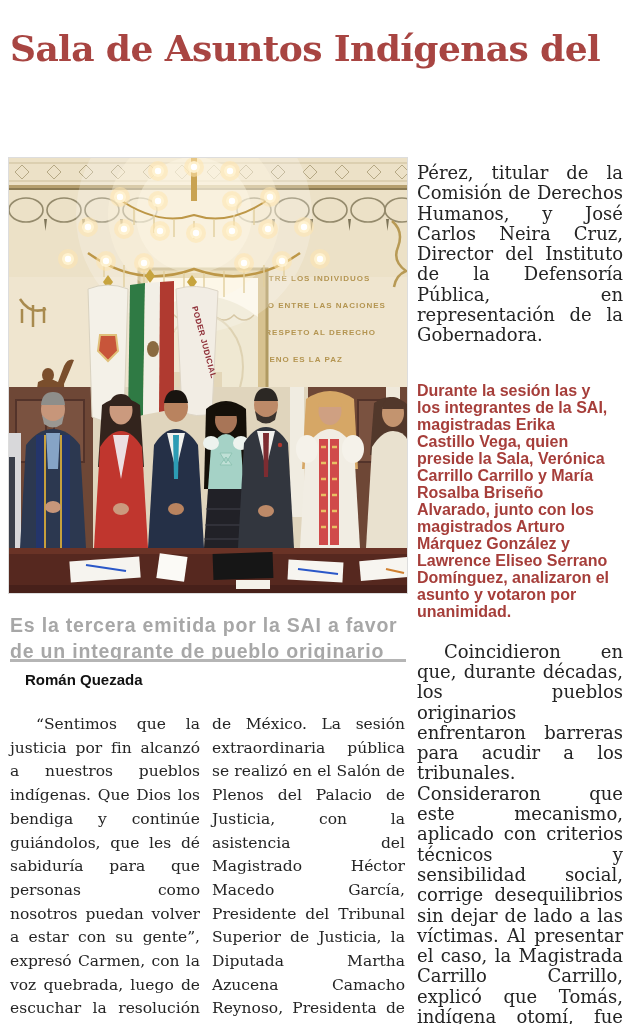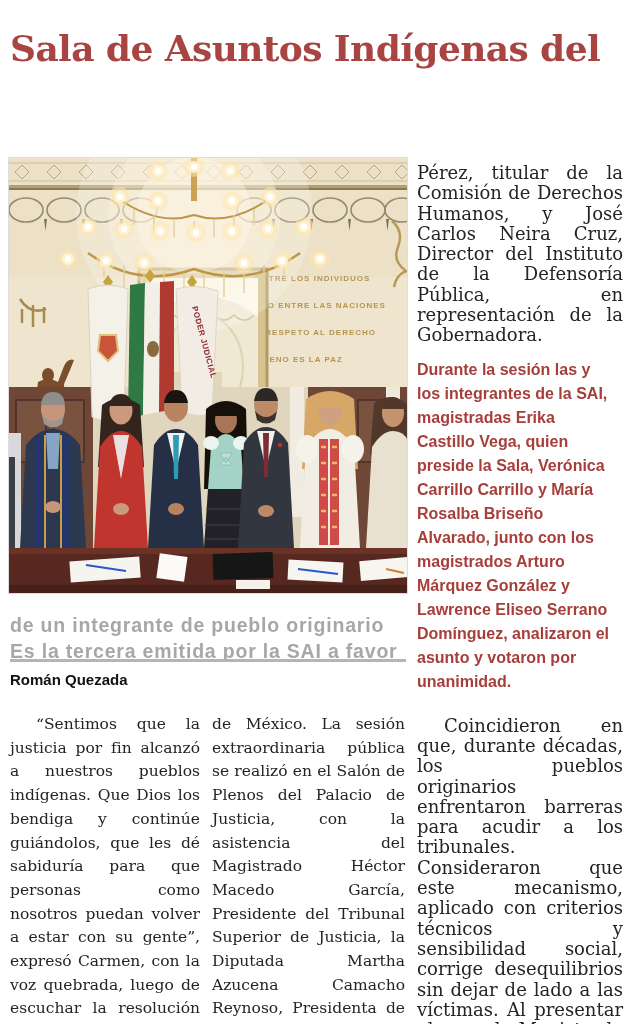--- a/index.html
+++ b/index.html
@@ -10,29 +10,29 @@
             font-family:"DejaVu Serif",serif;font-weight:bold;
             font-size:36px;line-height:37px;letter-spacing:-0.6px;color:#161616;}
   .headline .red{color:#a84542;display:block;}
   
   .photo{position:absolute;left:8px;top:157px;width:400px;height:437px;}
   
   .rightcol{position:absolute;left:417px;top:163px;width:206px;}
   .serif-p{font-family:"DejaVu Serif",serif;font-size:18px;line-height:20.3px;
            color:#242424;text-align:justify;margin:0;}
   .highlight-p{font-family:"Liberation Sans",sans-serif;font-weight:bold;
-               font-size:16px;line-height:24px;color:#a63e3a;margin:12px 0 0 0;width:196px;}
+               font-size:16px;line-height:17px;color:#a63e3a;margin:36px 0 0 0;width:196px;}
   .cont-p{margin-top:22px;text-indent:27px;}
   
   .subhead{position:absolute;left:10px;top:612px;width:440px;
            font-family:"Liberation Sans",sans-serif;font-weight:bold;
            font-size:19.5px;line-height:26px;letter-spacing:0.8px;color:#a7a7a7;}
   .subhead span{display:block;}
   .rule{position:absolute;left:10px;top:659px;width:396px;height:3px;background:#b5b5b5;}
-  .byline{position:absolute;left:10px;top:671px;
+  .byline{position:absolute;left:25px;top:671px;
           font-family:"Liberation Sans",sans-serif;font-weight:bold;
           font-size:15px;color:#111;}
   
   .bodycol{position:absolute;top:713px;font-family:"DejaVu Serif",serif;
            font-size:15.5px;line-height:23.7px;color:#242424;text-align:justify;}
   .col1{left:10px;width:190px;}
   .col1 p{margin:0;text-indent:26px;}
   .col2{left:212px;width:193px;}
   .col2 p{margin:0;}
 </style>
@@ -357,22 +357,22 @@
     <rect x="0.5" y="0.5" width="399" height="436" fill="none" stroke="#dddddd"></rect>
   </svg>
 
   <div class="rightcol">
     <p class="serif-p">Pérez, titular de la Comisión de Derechos Humanos, y José Carlos Neira Cruz, Director del Instituto de la Defensoría Pública, en representación de la Gobernadora.</p>
     <p class="highlight-p">Durante la sesión las y los integrantes de la SAI, magistradas Erika Castillo Vega, quien preside la Sala, Verónica Carrillo Carrillo y María Rosalba Briseño Alvarado, junto con los magistrados Arturo Márquez González y Lawrence Eliseo Serrano Domínguez, analizaron el asunto y votaron por unanimidad.</p>
     <p class="serif-p cont-p">Coincidieron en que, durante décadas, los pueblos originarios enfrentaron barre­ras para acudir a los tribunales. Consideraron que este meca­nismo, aplicado con criterios técnicos y sensibilidad social, corrige desequilibrios sin dejar de lado a las víctimas. Al pre­sentar el caso, la Magistrada Carrillo Carrillo, explicó que Tomás, indígena otomí, fue sen­tenciado en 2014 por homicidio. Años después, la Defensoría de Derechos Humanos acreditó irregularidades como falta de traducción, asesoría jurídica sin perspectiva intercultural y limitaciones que le impidieron comprender la imputación.</p>
   </div>
 
   <div class="subhead">
+      <span>Es la tercera emitida por la SAI a favor</span>
       <span>de un integrante de pueblo originario</span>
-      <span>Es la tercera emitida por la SAI a favor</span>
     </div>
   <div class="rule"></div>
   <div class="byline">Román Quezada</div>
 
   <div class="bodycol col1">
     <p>“Sentimos que la justicia por fin alcanzó a nuestros pueblos indígenas. Que Dios los bendiga y continúe guián­dolos, que les dé sabiduría para que personas como nosotros puedan volver a estar con su gente”, expresó Carmen, con la voz quebrada, luego de escuchar la resolu­ción que restituyó la libertad a su esposo Tomás, mediante una amnistía concedida por la Sala de Asuntos Indígenas del Poder Judicial del Estado</p>
   </div>
   <div class="bodycol col2">
     <p>de México. La sesión extraor­dinaria pública se realizó en el Salón de Plenos del Palacio de Justicia, con la asistencia del Magistrado Héctor Macedo García, Presidente del Tribu­nal Superior de Justicia, la Diputada Martha Azucena Camacho Reynoso, Presi­denta de la Mesa Directiva de la LXII Legislatura, el Dipu­tado José Francisco Vázquez Rodríguez, Presidente de la Junta de Coordinación Polí­tica, Víctor Leopoldo Delgado</p>
   </div>

